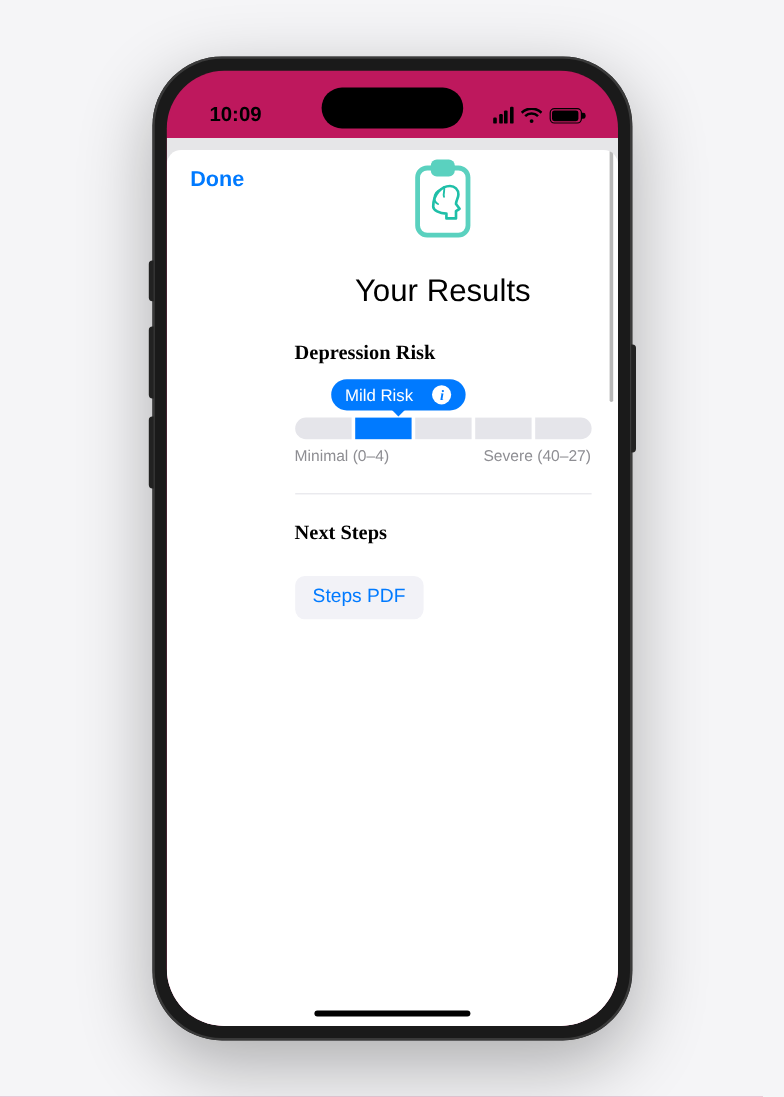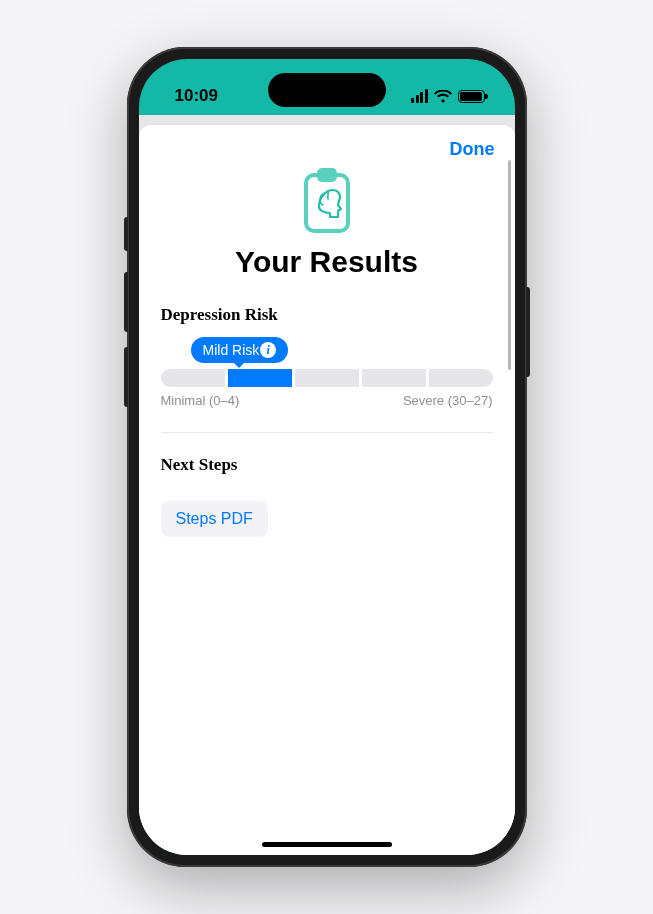--- a/index.html
+++ b/index.html
@@ -23,21 +23,21 @@
   }
   
   .btn-left1 { position:absolute; left:-3px; top:170px; width:4px; height:34px; background:#222; border-radius:3px 0 0 3px; }
   .btn-left2 { position:absolute; left:-3px; top:225px; width:4px; height:60px; background:#222; border-radius:3px 0 0 3px; }
   .btn-left3 { position:absolute; left:-3px; top:300px; width:4px; height:60px; background:#222; border-radius:3px 0 0 3px; }
   .btn-right { position:absolute; right:-3px; top:240px; width:4px; height:90px; background:#222; border-radius:0 3px 3px 0; }
 
   .screen {
     width: 100%;
     height: 100%;
-    background: #14b8a6;
+    background: #be185d;
     border-radius: 48px;
     overflow: hidden;
     position: relative;
     display: flex;
     flex-direction: column;
   }
   .dynamic-island {
     position: absolute;
     top: 14px;
     left: 50%;
@@ -109,21 +109,21 @@
     background: #e6e6e8;
     position: relative;
     overflow: hidden;
   }
   .card {
     position:absolute;
     top:10px; left:0; right:0; bottom:0;
     background:#fff;
     border-radius: 12px 12px 0 0;
     display:flex;
-    flex-direction:column;
+    flex-direction:row;
     overflow:hidden;
   }
   .card-header {
     display:flex;
     justify-content:flex-end;
     padding: 14px 20px 0 20px;
   }
   .done {
     color:#007aff;
     font-size:18px;
@@ -144,36 +144,36 @@
     background: rgba(0,0,0,0.28);
     border-radius:2px;
   }
   .hero-icon {
     display:flex;
     justify-content:center;
     margin-top:4px;
   }
   .title {
     text-align:center;
-    font-size:30px;
-    font-weight:700;
+    font-size:26px;
+    font-weight:400;
     color:#000;
-    margin: 7px 0 26px 0;
+    margin: 24px 0 26px 0;
   }
   .section-label {
     font-size:17px;
     font-weight:600;
     color:#000;
     margin-bottom: 12px;
     font-family: Liberation Serif, serif;
   }
   .risk-bubble {
     display:inline-flex;
     align-items:center;
-    gap:1px;
+    gap:16px;
     background:#007aff;
     color:#fff;
     font-size:14px;
     font-weight:500;
     padding: 5px 12px;
     border-radius: 16px;
     position: relative;
     margin-left: 30px;
     margin-bottom: 6px;
   }
@@ -315,21 +315,21 @@
             </div>
             <div class="scale">
               <div class="seg"></div>
               <div class="seg active"></div>
               <div class="seg"></div>
               <div class="seg"></div>
               <div class="seg"></div>
             </div>
             <div class="scale-labels">
               <span>Minimal (0–4)</span>
-              <span>Severe (30–27)</span>
+              <span>Severe (40–27)</span>
             </div>
           </div>
 
 
           <div class="divider"></div>
 
           <div class="section-label">Next Steps</div>
 
           <div class="export-btn">Steps PDF</div>
         </div>

